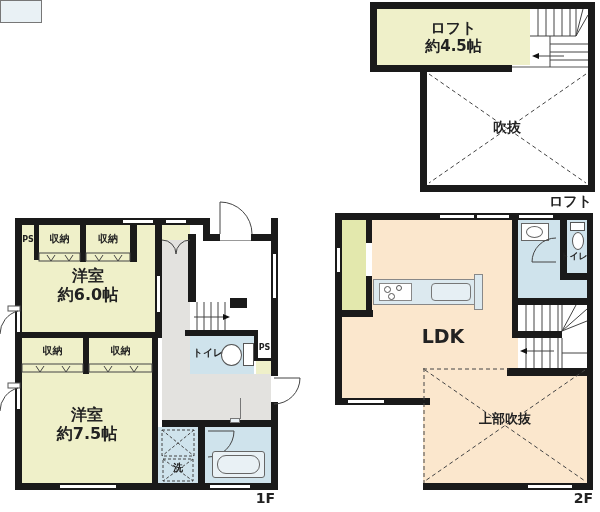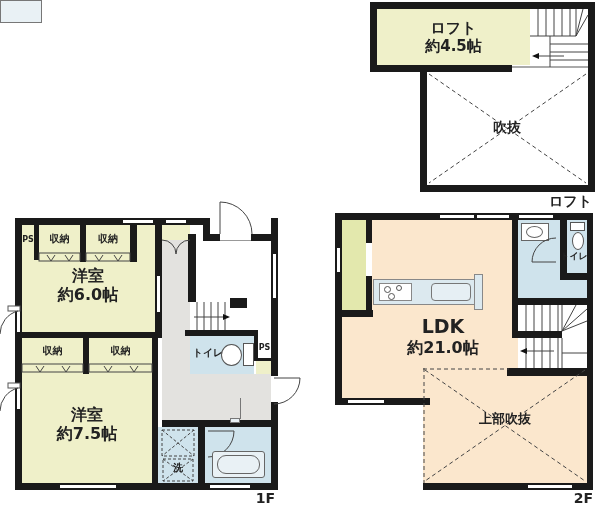--- a/index.html
+++ b/index.html
@@ -296,19 +296,18 @@
 
     <svg style="left:423px;top:368px;" width="164" height="115" viewBox="0 0 164 115">
       <line x1="1" y1="0" x2="1" y2="115" stroke="#777" stroke-dasharray="4 3"></line>
       <line x1="0" y1="1" x2="86" y2="1" stroke="#777" stroke-dasharray="4 3"></line>
       <line x1="2" y1="2" x2="162" y2="113" stroke="#777" stroke-dasharray="4 3"></line>
       <line x1="162" y1="2" x2="2" y2="113" stroke="#777" stroke-dasharray="4 3"></line>
     </svg>
 
     <div class="lbl" style="left:378px;top:312px;width:130px;height:48px;">
       <span style="font-size:19px;">LDK</span>
-      <span style="font-size:16px;">約21.0帖</span>
     </div>
     <div class="lbl" style="left:453px;top:410px;width:104px;height:17px;font-size:13px;">上部吹抜</div>
     <div class="fl" style="left:548px;top:490px;width:45px;">2F</div>
   </div>
 
 </div>
 
 </body></html>

